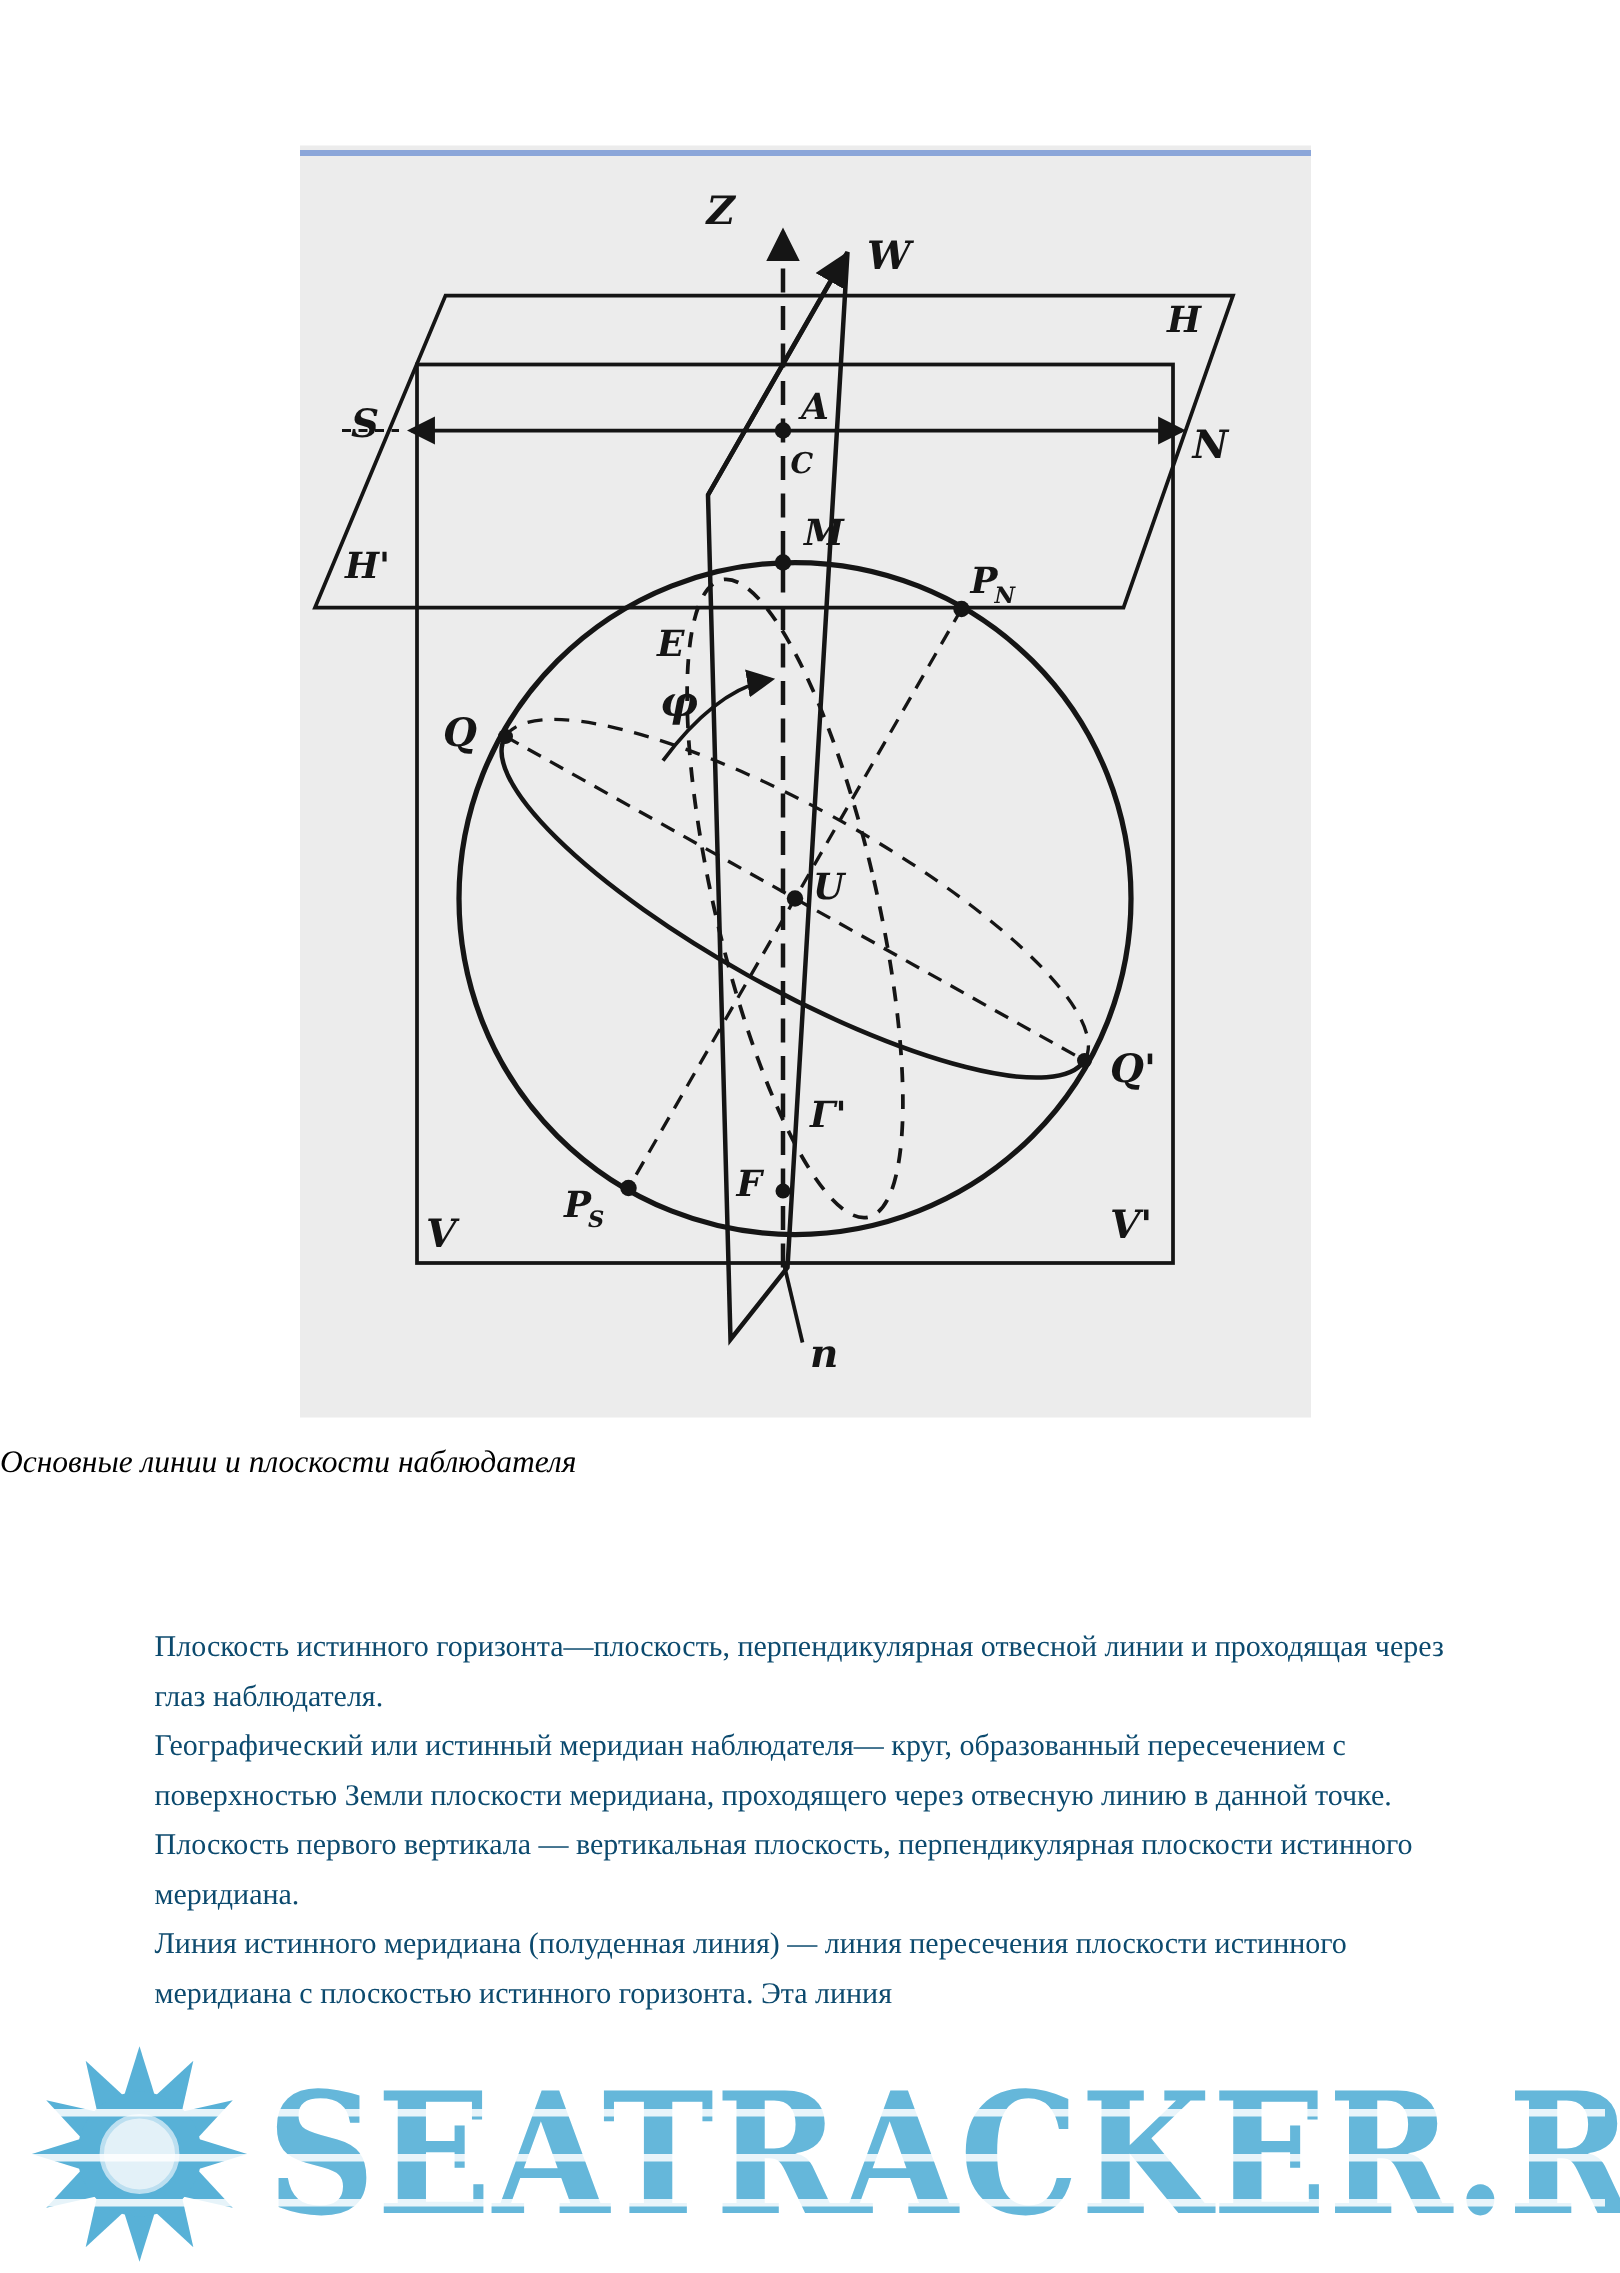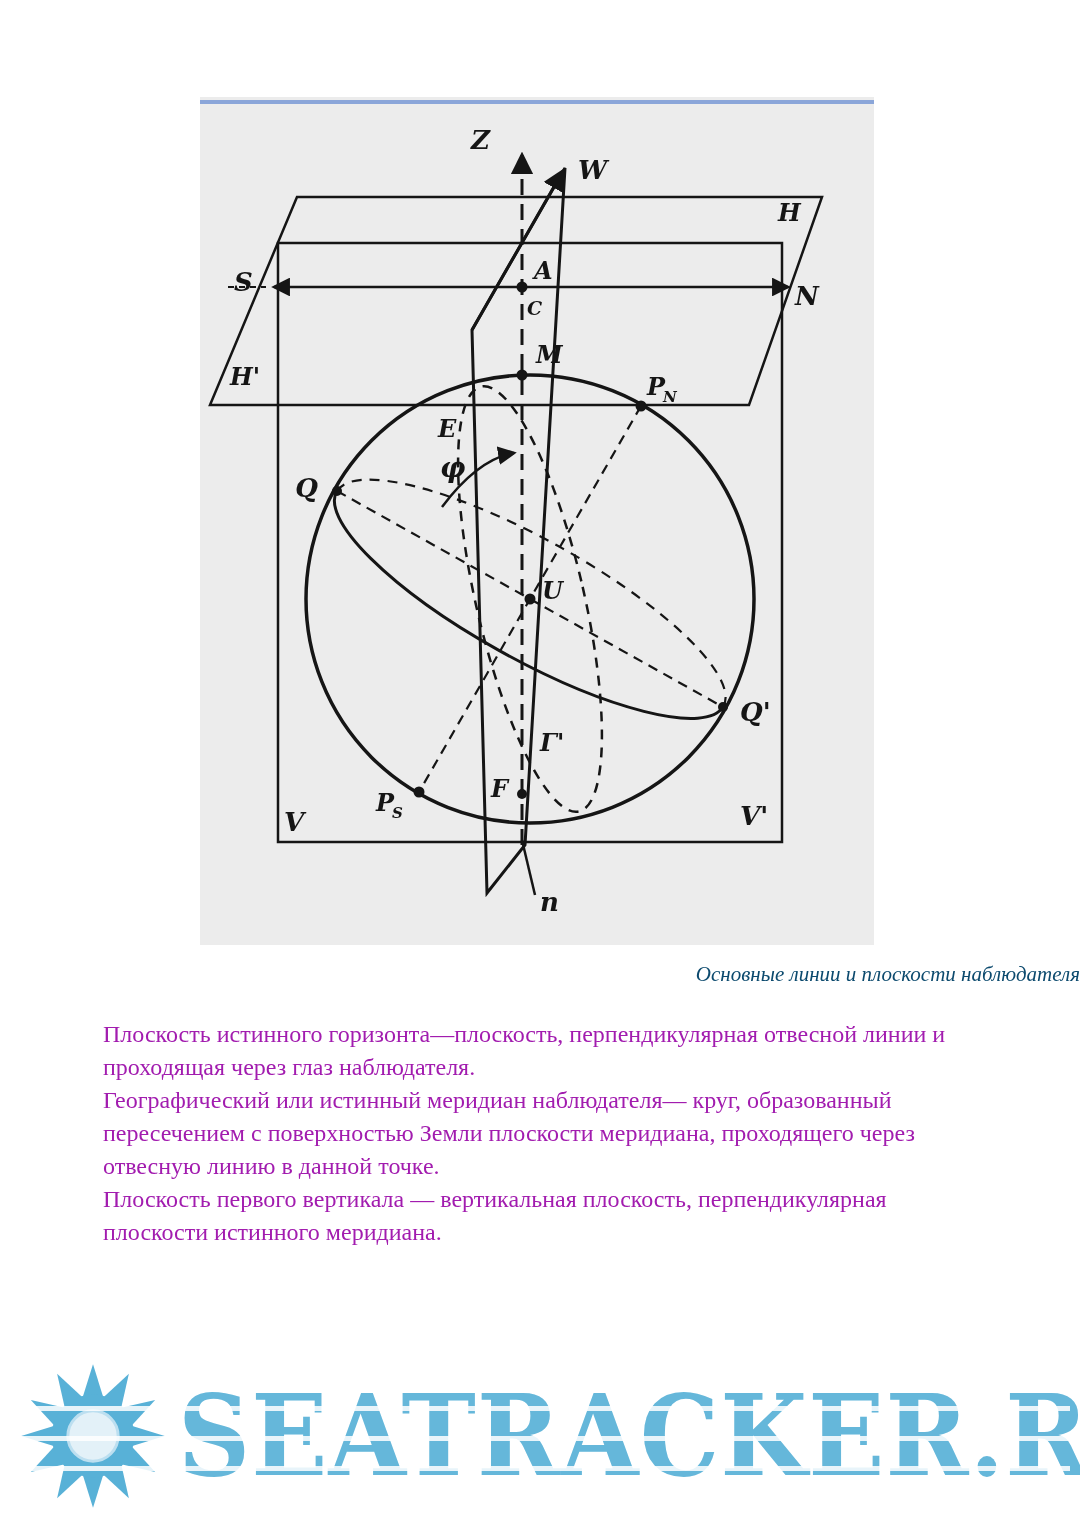--- a/index.html
+++ b/index.html
@@ -20,32 +20,32 @@
   .fig-label{
     font-family:"DejaVu Serif", serif;
     font-style:italic;
     font-weight:bold;
     fill:#151515;
   }
   .caption{
     position:absolute;
     left:0;top:962px;
     width:1080px;
-    text-align:right;
+    text-align:left;
     font-style:italic;
     font-size:21px;
-    color:#0c4a6e;
+    color:#000000;
   }
   .body-text{
     position:absolute;
-    left:103px;top:1018px;
+    left:103px;top:1082px;
     width:878px;
-    font-size:24px;
+    font-size:20px;
     line-height:33px;
-    color:#a21caf;
+    color:#0c4a6e;
   }
   .body-text p{margin:0;}
   .watermark{
     position:absolute;
     left:14px;top:1362px;
     width:1056px;height:148px;
     display:flex;
     align-items:center;
     z-index:5;
   }
@@ -146,20 +146,21 @@
       <text class="fig-label" x="192" y="721" font-size="15">S</text>
     </svg>
   </div>
 
   <div class="caption">Основные линии и плоскости наблюдателя</div>
 
   <div class="body-text">
     <p>Плоскость истинного горизонта—плоскость, перпендикулярная отвесной линии и проходящая через глаз наблюдателя.</p>
     <p>Географический или истинный меридиан наблюдателя— круг, образованный пересечением с поверхностью Земли плоскости меридиана,  проходящего через отвесную линию в данной точке.</p>
     <p>Плоскость первого вертикала — вертикальная плоскость, перпендикулярная плоскости истинного меридиана.</p>
+    <p>Линия истинного меридиана (полуденная линия) — линия пересечения плоскости истинного меридиана с плоскостью истинного горизонта. Эта линия</p>
   </div>
 
   <div class="watermark">
     <svg class="wm-sun" width="158" height="148" viewBox="-100 -100 200 200">
       <g fill="#58b1d7">
         <polygon points="-14,-52 14,-52 0,-97" transform="rotate(0)"></polygon>
         <polygon points="-14,-52 14,-52 0,-97" transform="rotate(30)"></polygon>
         <polygon points="-14,-52 14,-52 0,-97" transform="rotate(60)"></polygon>
         <polygon points="-14,-52 14,-52 0,-97" transform="rotate(90)"></polygon>
         <polygon points="-14,-52 14,-52 0,-97" transform="rotate(120)"></polygon>

